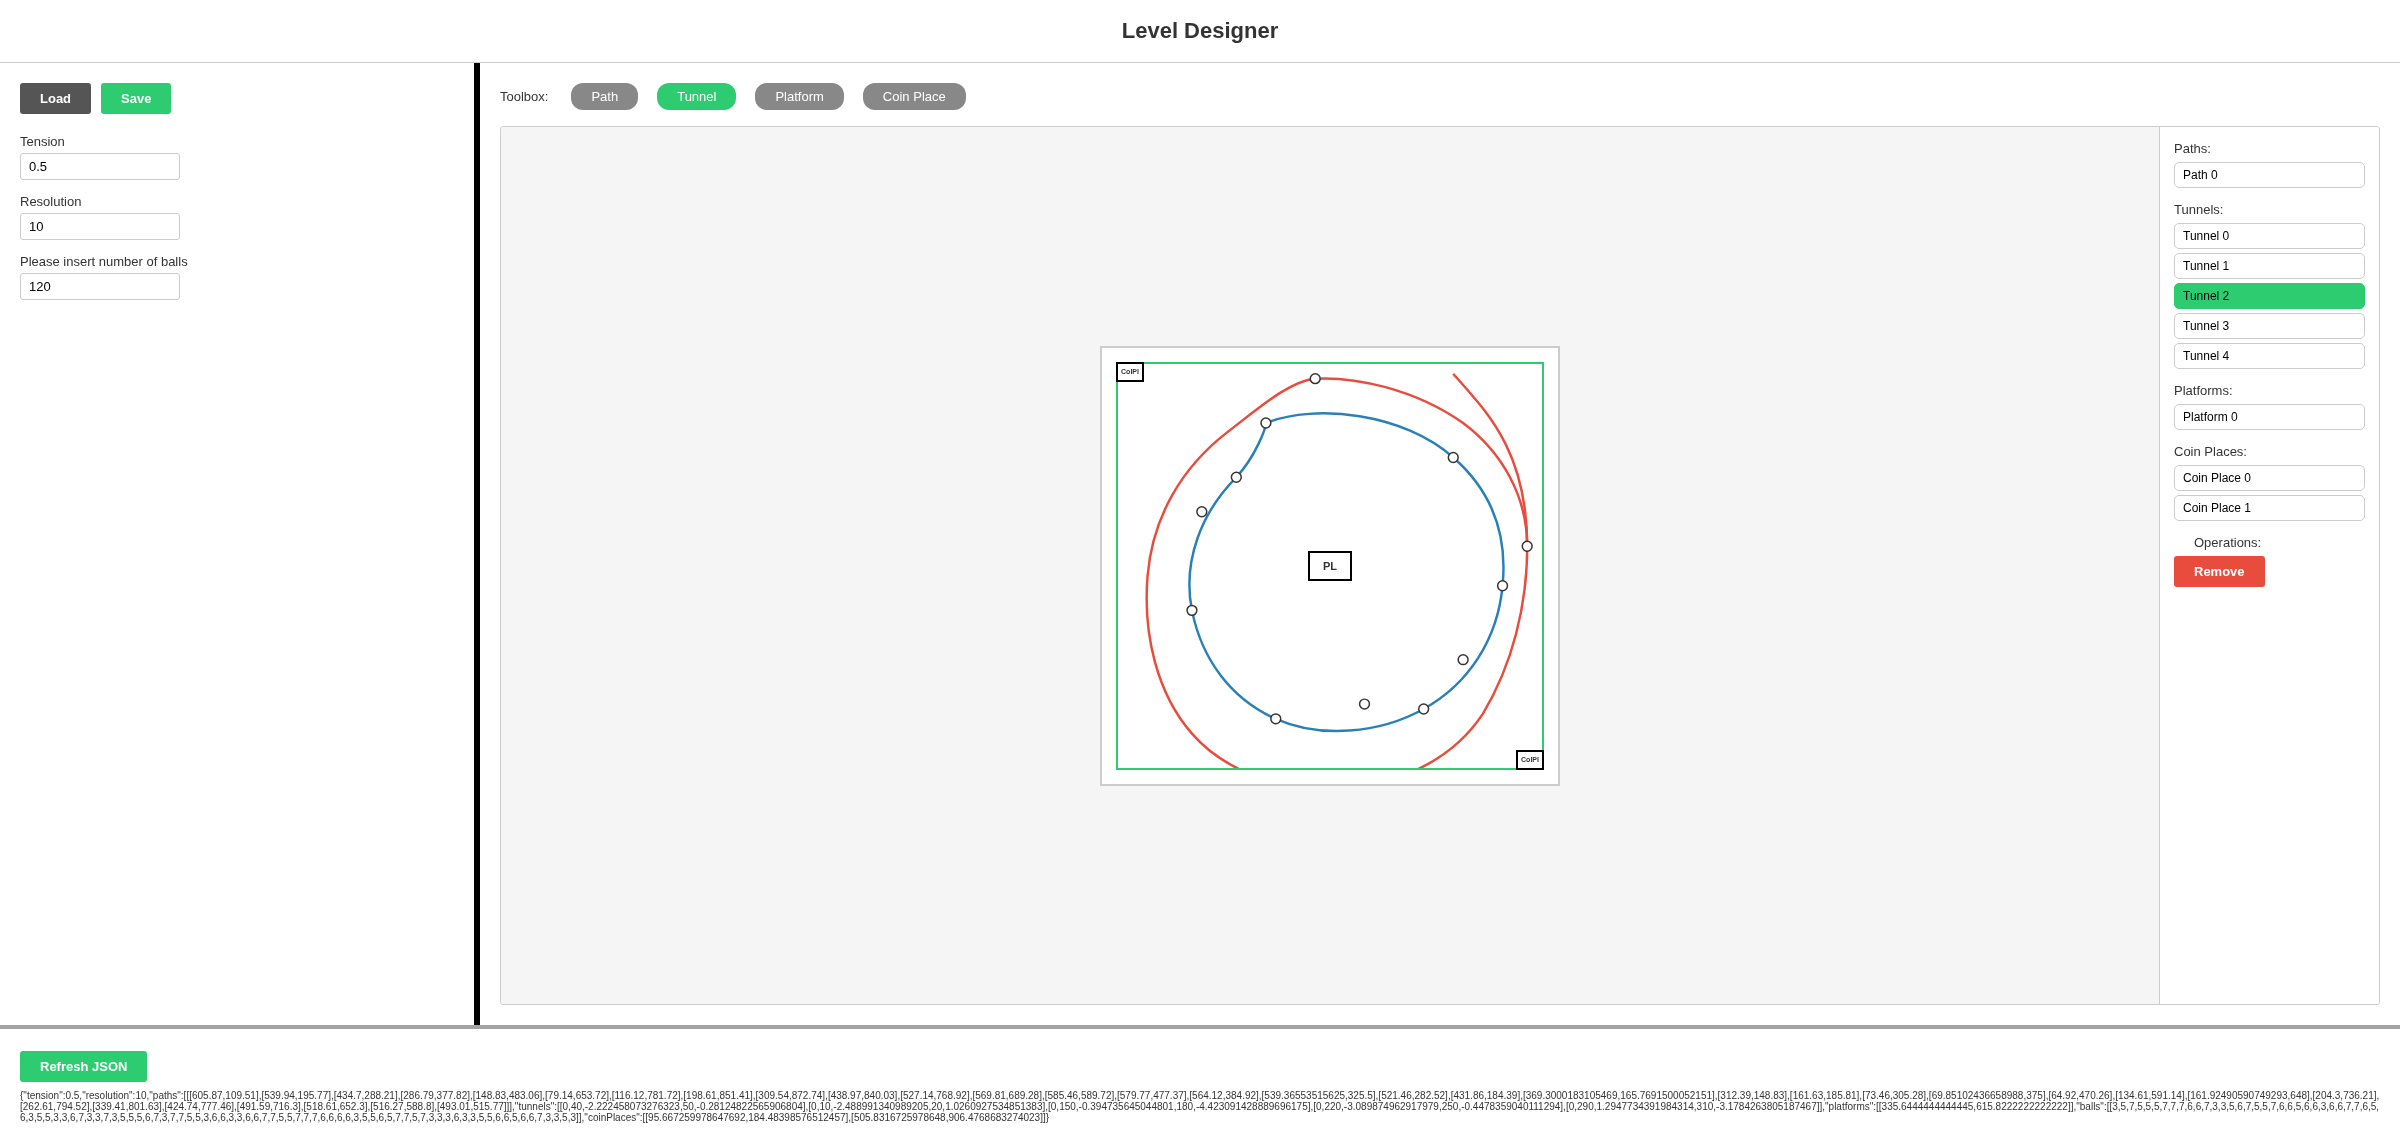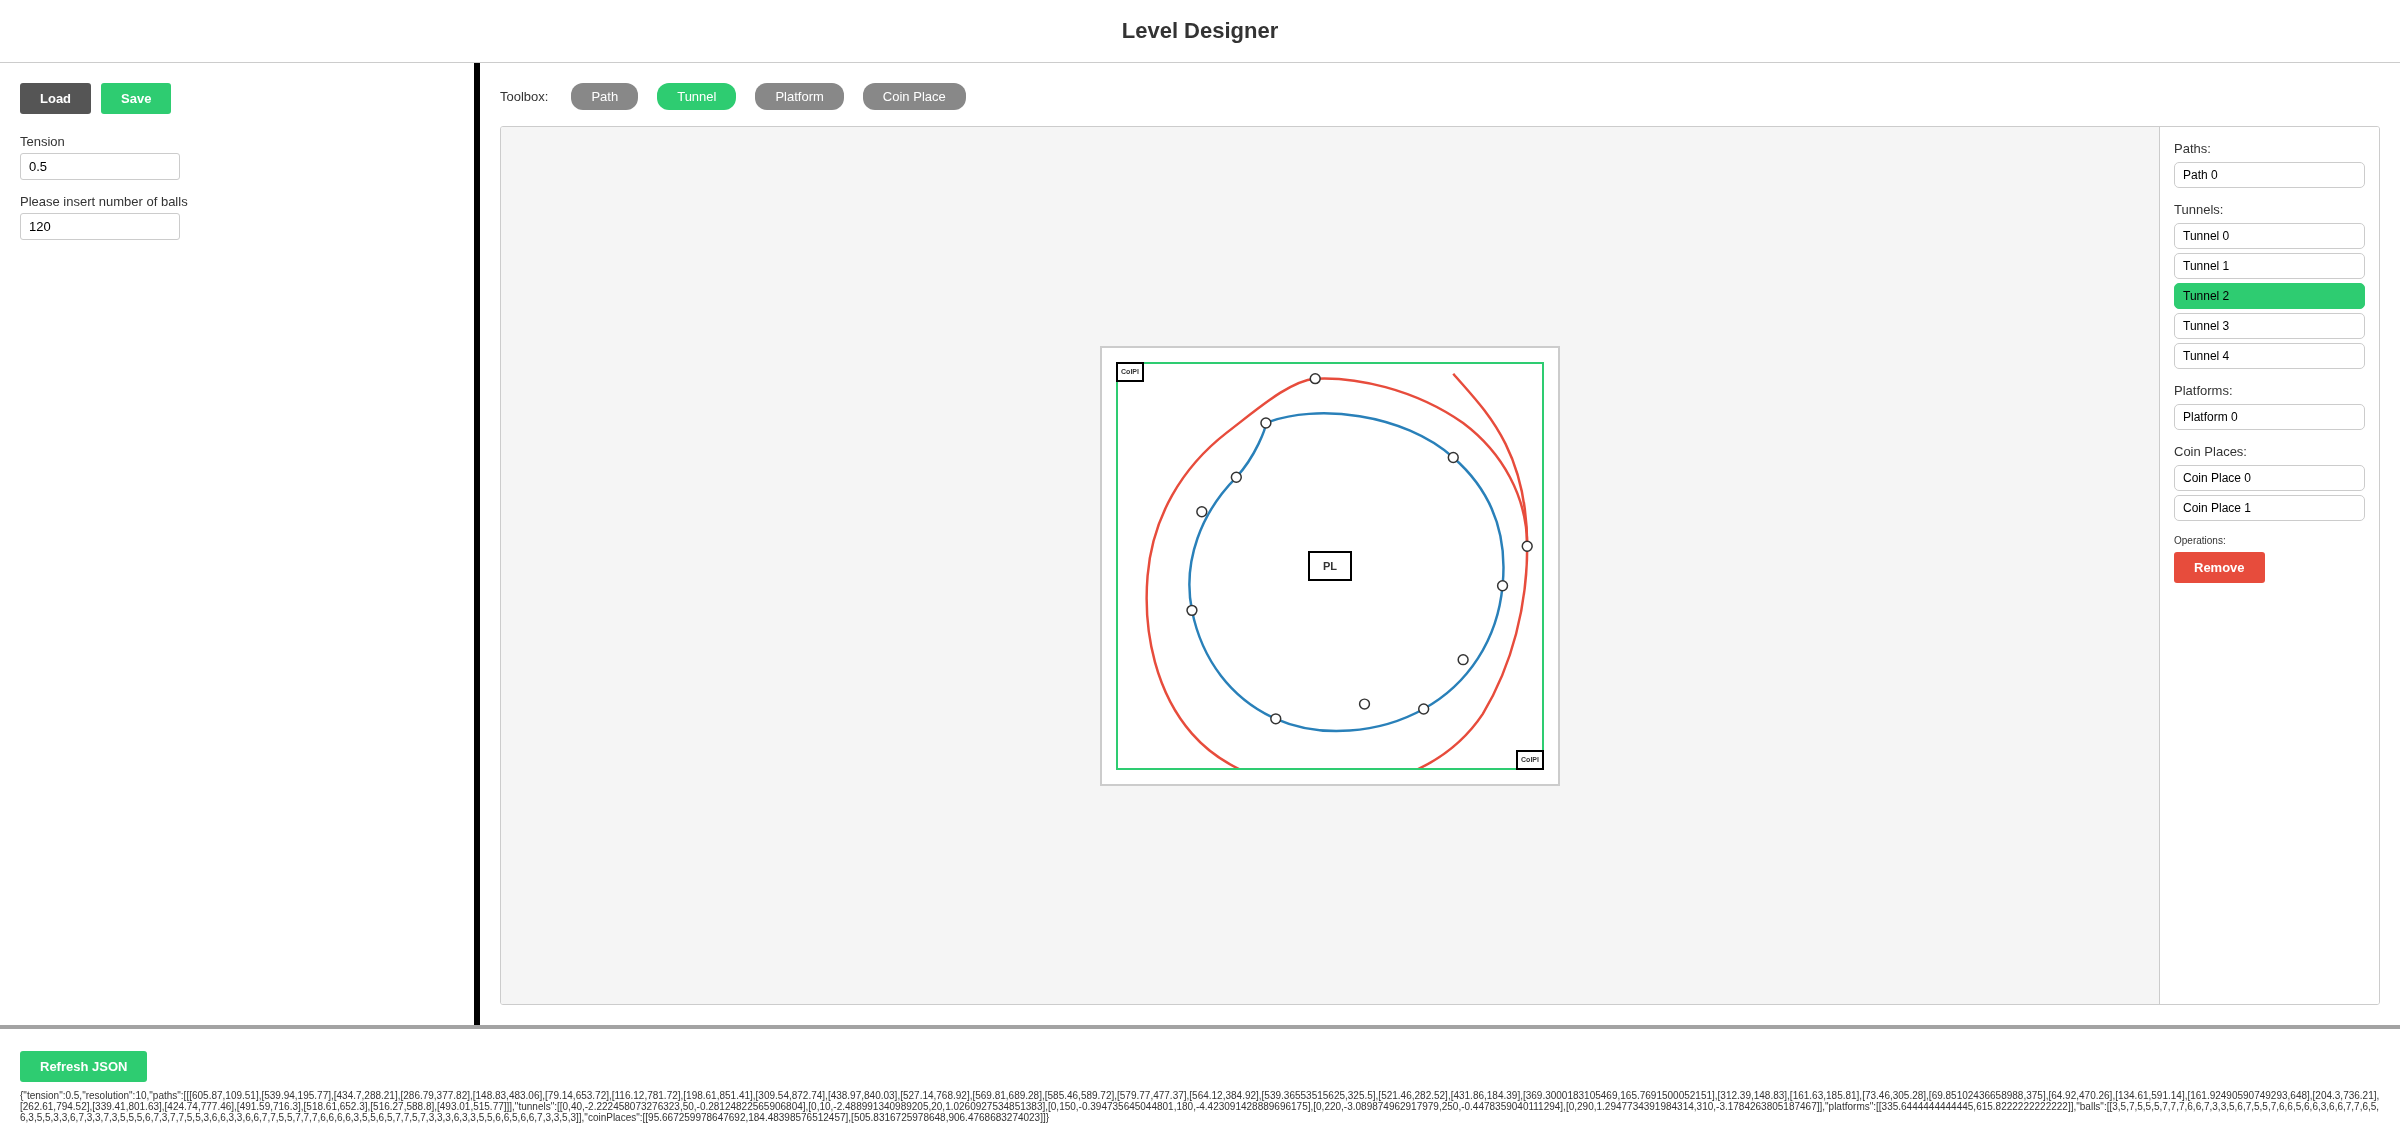--- a/index.html
+++ b/index.html
@@ -182,21 +182,21 @@
       border: 1px solid #ccc;
       border-radius: 5px;
       margin-bottom: 4px;
       cursor: pointer;
       font-size: 12px;
       background: #fff;
       text-align: left;
     }
     .prop-item.active { background: #2ecc71; color: #000000; border-color: #2ecc71; }
 
-    .ops-title { font-size: 10px; margin-bottom: 6px; }
+    .ops-title { font-size: 13px; margin-bottom: 6px; margin-left: 20px; }
 
     
     #json-area {
       border-top: 4px solid #a3a3a3;
       background: #fff;
       padding: 22px 20px;
     }
     #json-text {
       font-size: 10px;
       color: #333;
@@ -219,20 +219,24 @@
       <div class="top-buttons">
         <button class="btn btn-dark">Load</button>
         <button class="btn btn-green">Save</button>
       </div>
 
       <div class="field-group">
         <div class="field-label">Tension</div>
         <input class="field-input" type="text" value="0.5" style="">
       </div>
 
+      <div class="field-group">
+        <div class="field-label">Resolution</div>
+        <input class="field-input" type="text" value="10" style="">
+      </div>
 
       <div class="field-group">
         <div class="field-label">Please insert number of balls</div>
         <input class="field-input" type="text" value="120" style="">
       </div>
     </div>
 
     <div id="right-panel">
 
       <div id="toolbox-bar">

